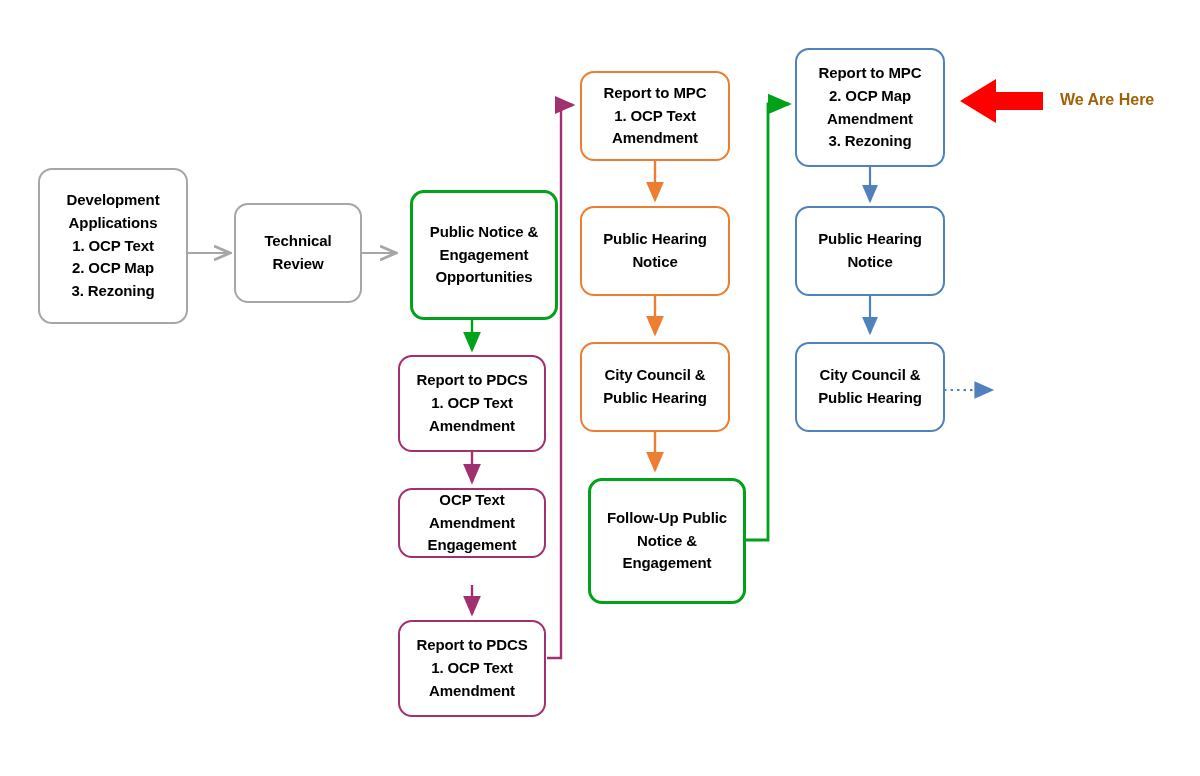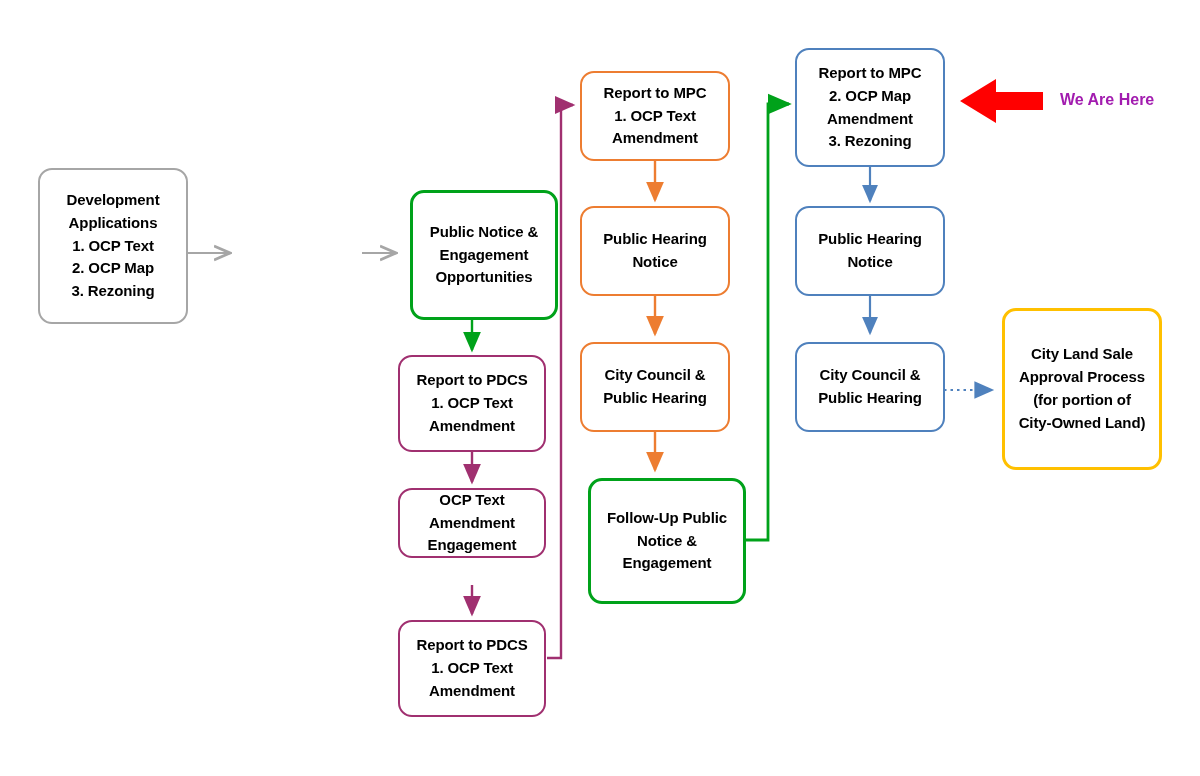--- a/index.html
+++ b/index.html
@@ -47,21 +47,21 @@
 
   svg#wires {
     position: absolute;
     left: 0; top: 0;
     width: 1200px;
     height: 776px;
     pointer-events: none;
   }
   .we-are-here {
     position: absolute;
-    color: #a21caf;
+    color: #a16207;
     font-weight: bold;
     font-size: 16px;
     white-space: nowrap;
     font-family: "Liberation Sans", sans-serif;
   }
 </style>
 </head>
 <body>
 
 <div id="canvas">
@@ -117,20 +117,24 @@
   </svg>
 
   <div class="node n-grey" style="left:38px; top:168px; width:150px; height:156px;">
     <span class="ln">Development</span>
     <span class="ln">Applications</span>
     <span class="ln">1. OCP Text</span>
     <span class="ln">2. OCP Map</span>
     <span class="ln">3. Rezoning</span>
   </div>
 
+  <div class="node n-grey" style="left:234px; top:203px; width:128px; height:100px;">
+    <span class="ln">Technical</span>
+    <span class="ln">Review</span>
+  </div>
 
   <div class="node n-green" style="left:398px; top:190px; width:148px; height:130px;">
     <span class="ln">Public Notice &amp;</span>
     <span class="ln">Engagement</span>
     <span class="ln">Opportunities</span>
   </div>
 
   <div class="node n-purple" style="left:398px; top:355px; width:148px; height:97px;">
     <span class="ln">Report to PDCS</span>
     <span class="ln">1. OCP Text</span>
@@ -181,22 +185,16 @@
   <div class="node n-blue" style="left:795px; top:206px; width:150px; height:90px;">
     <span class="ln">Public Hearing</span>
     <span class="ln">Notice</span>
   </div>
 
   <div class="node n-blue" style="left:795px; top:342px; width:150px; height:90px;">
     <span class="ln">City Council &amp;</span>
     <span class="ln">Public Hearing</span>
   </div>
 
-  <div class="node n-yellow" style="left:1002px; top:308px; width:160px; height:162px;">
-    <span class="ln">City Land Sale</span>
-    <span class="ln">Approval Process</span>
-    <span class="ln">(for portion of</span>
-    <span class="ln">City-Owned Land)</span>
-  </div>
 
   <div class="we-are-here" style="left:1060px; top:91px;">We Are Here</div>
 
 </div>
 
 </body></html>

